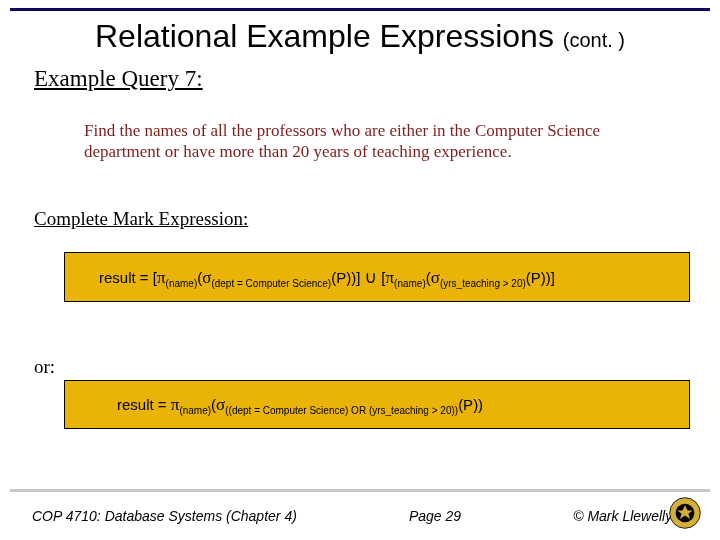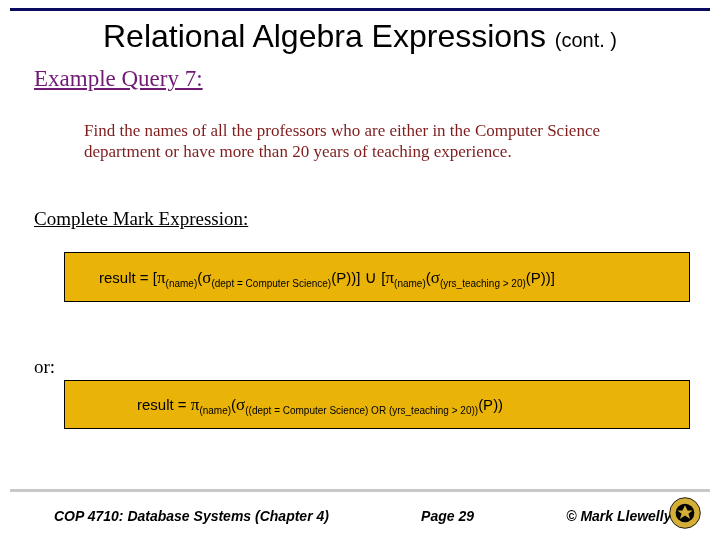--- a/index.html
+++ b/index.html
@@ -26,21 +26,21 @@
     font-size: 32px;
     color: #000;
   }
   .title .cont { font-size: 20px; }
   .subtitle {
     position: absolute;
     top: 66px;
     left: 34px;
     font-size: 23px;
     text-decoration: underline;
-    color: #701a75;
+    color: #000000;
   }
   .prompt {
     position: absolute;
     top: 120px;
     left: 84px;
     right: 54px;
     font-size: 17px;
     line-height: 1.25;
     color: #7f1d1d;
   }
@@ -64,58 +64,58 @@
     background: #eab308;
     border: 1px solid #000;
     padding: 14px 10px 12px 34px;
     font-family: Arial, Helvetica, sans-serif;
     font-size: 15px;
     color: #000;
     white-space: nowrap;
     overflow: hidden;
   }
   .expr-box.first { top: 252px; }
-  .expr-box.second { top: 380px; padding-left: 72px; }
+  .expr-box.second { top: 380px; padding-left: 52px; }
   .sym { font-family: "Symbol", "Times New Roman", serif; font-size: 17px; }
   sub { font-size: 10px; vertical-align: sub; font-family: Arial, sans-serif; }
   .footer-rule {
     position: absolute;
     left: 10px; right: 10px;
     bottom: 48px;
     height: 3px;
     background: #c8c8c8;
   }
   .footer {
     position: absolute;
     bottom: 16px;
-    left: 54px; right: 40px;
+    left: 32px; right: 40px;
     display: flex;
     justify-content: space-between;
     align-items: center;
     font-family: Arial, Helvetica, sans-serif;
     font-size: 14px;
-    font-weight: bold;
+    font-weight: normal;
     font-style: italic;
     color: #000;
   }
   .logo {
     position: absolute;
     right: 18px;
     bottom: 10px;
     width: 34px;
     height: 34px;
   }
 </style>
 </head>
 <body>
 
 <div class="top-rule"></div>
 
 <div class="title">
-  <span>Relational Algebra Expressions</span>
+  <span>Relational Example Expressions</span>
   <span class="cont">(cont. )</span>
 </div>
 
 <div class="subtitle">Example Query 7:</div>
 
 <div class="prompt">Find the names of all the professors who are either in the Computer Science department or have more than 20 years of teaching experience.</div>
 
 <div class="section-label complete">Complete Mark Expression:</div>
 
 <div class="expr-box first">

